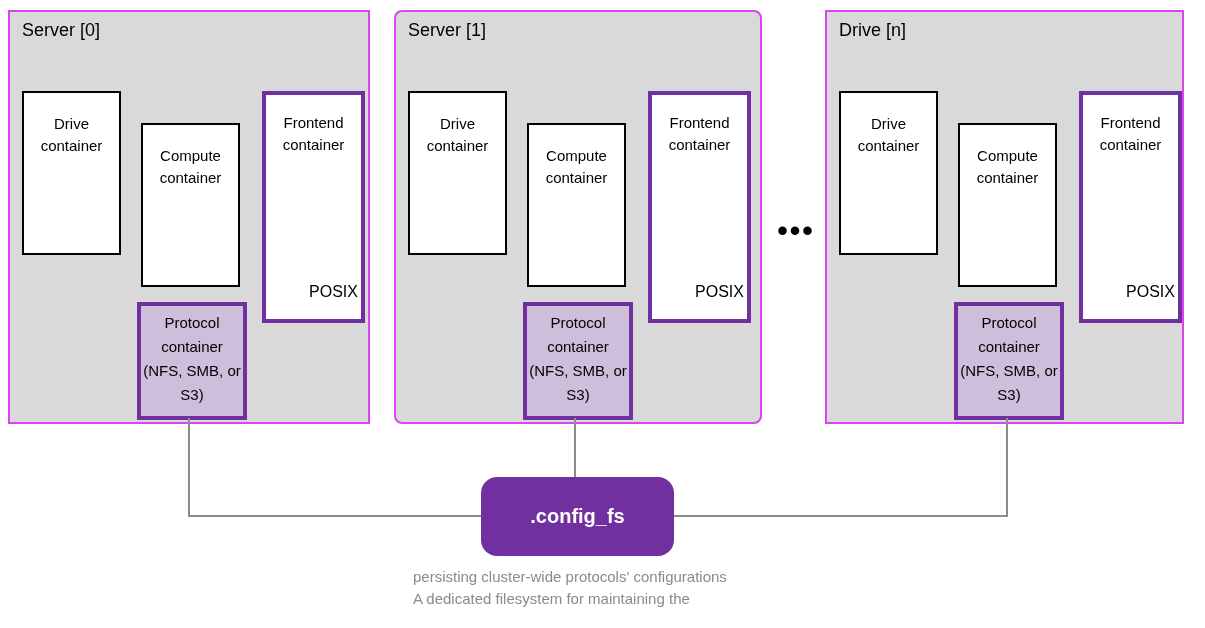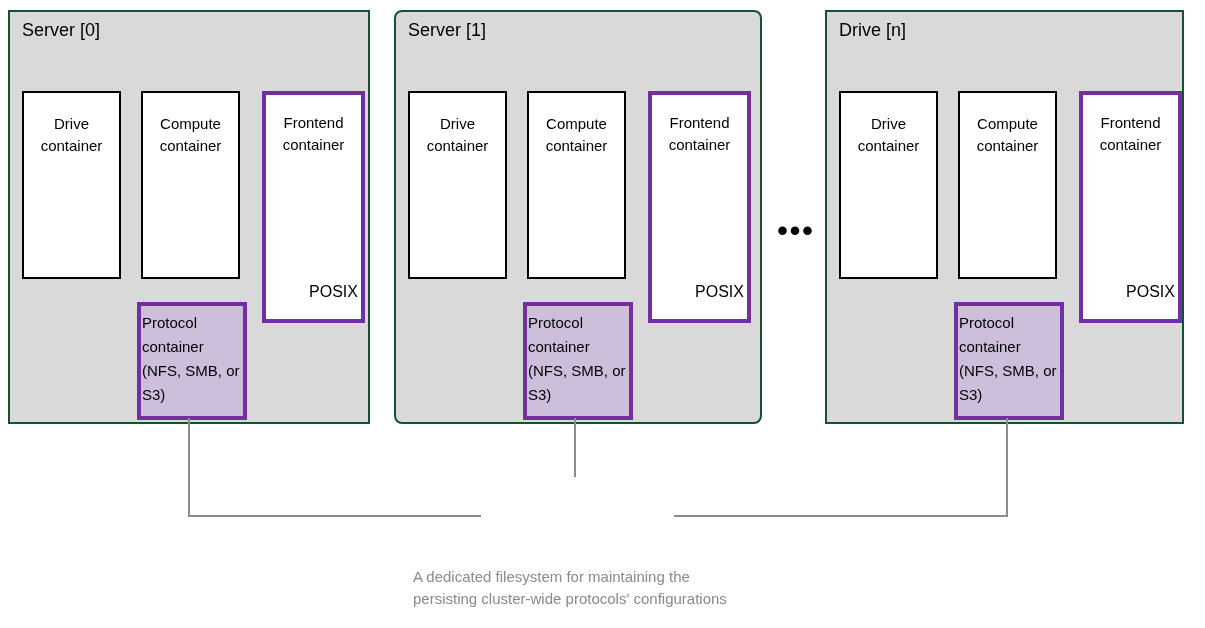--- a/index.html
+++ b/index.html
@@ -8,62 +8,62 @@
     width:1205px;height:628px;
     background:#ffffff;
     font-family:"Liberation Sans", sans-serif;
     color:#000;
     overflow:hidden;
   }
   .server{
     position:absolute;
     top:10px;height:414px;
     background:#d9d9d9;
-    border:2px solid #14532d;
+    border:2px solid #d946ef;
     box-sizing:border-box;
   }
   .server-title{
     position:absolute;
     left:12px;top:8px;
     font-size:18px;
     color:#000;
   }
   .inner-box{
     position:absolute;
     background:#ffffff;
     border:2px solid #000;
     box-sizing:border-box;
-    top:79px;width:99px;height:188px;
+    top:79px;width:99px;height:164px;
     text-align:center;
     font-size:15px;
     line-height:22px;
     padding-top:20px;
   }
   .inner-box.drive{left:12px;}
-  .inner-box.compute{left:131px;}
+  .inner-box.compute{left:131px;margin-top:32px;}
   .inner-box.frontend{
     left:252px;width:103px;height:232px;
     border:4px solid #7030A0;
     padding-top:17px;
   }
   .posix{
     position:absolute;
     left:0;right:0;bottom:16px;
     text-align:center;
     font-size:16px;
     margin-left:40px;
   }
   .protocol-box{
     position:absolute;
     left:127px;top:290px;
     width:110px;height:118px;
     background:#cdbfdc;
     border:4px solid #7030A0;
     box-sizing:border-box;
-    text-align:left;
+    text-align:center;
     font-size:15px;
     line-height:24px;
     padding:5px 1px 8px 1px;
   }
   .ellipsis{
     position:absolute;
     left:766px;top:214px;
     width:60px;
     font-size:30px;
     font-weight:bold;
@@ -144,19 +144,22 @@
     </div>
     <div class="protocol-box">Protocol container (NFS, SMB, or S3)</div>
   </div>
 
   <div class="connector" id="conn-left-v"></div>
   <div class="connector" id="conn-left-h"></div>
   <div class="connector" id="conn-mid-v"></div>
   <div class="connector" id="conn-right-v"></div>
   <div class="connector" id="conn-right-h"></div>
 
+  <div class="config-box">
+    <span class="config-label">.config_fs</span>
+  </div>
 
   <div class="caption">
+    <div>persisting cluster-wide protocols' configurations</div>
     <div>A dedicated filesystem for maintaining the</div>
-    <div>persisting cluster-wide protocols' configurations</div>
   </div>
 
 </div>
 
 </body></html>

